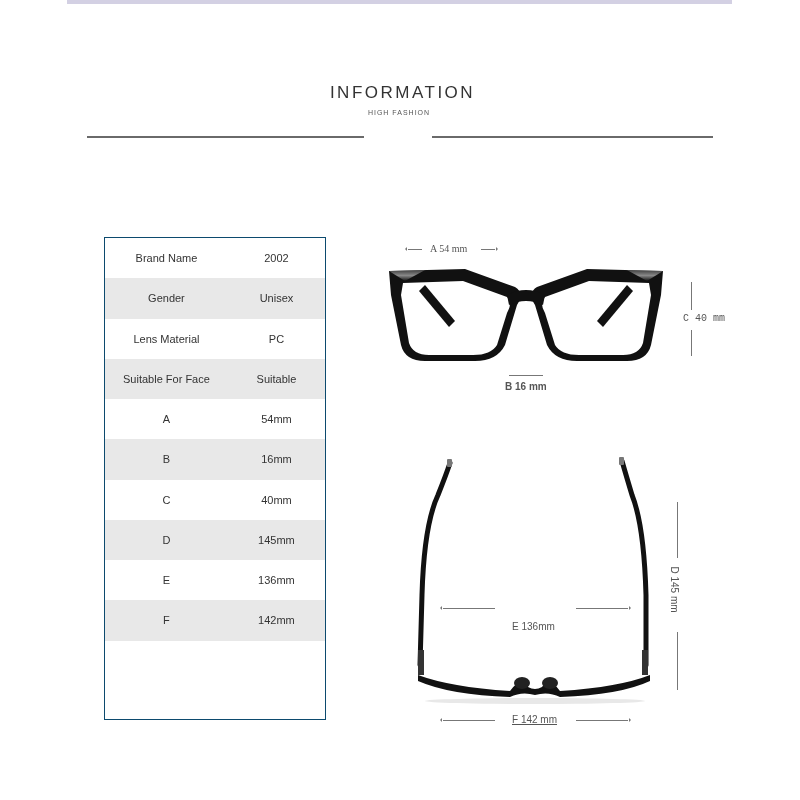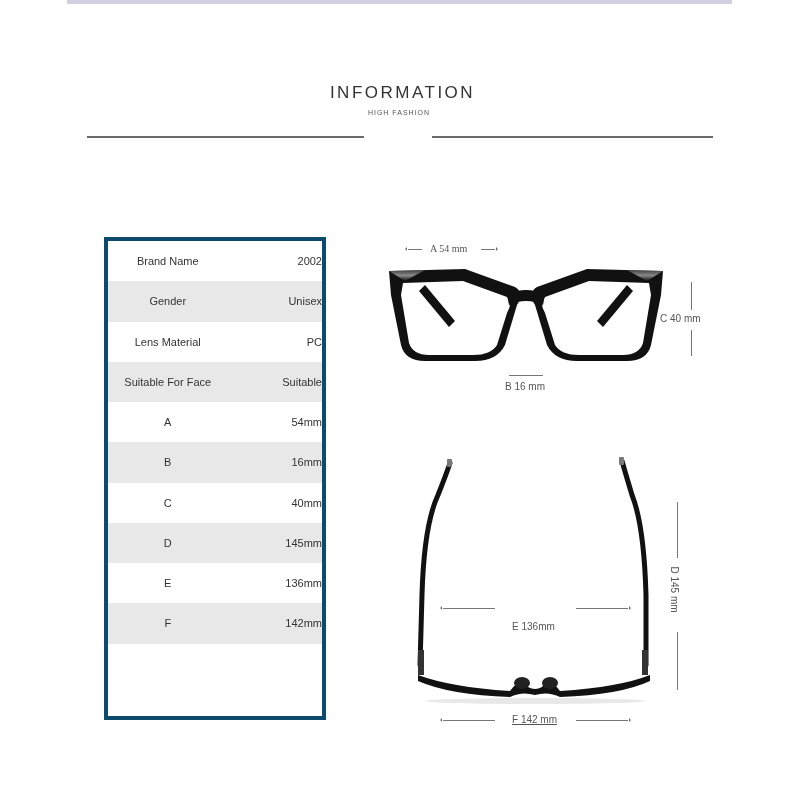--- a/index.html
+++ b/index.html
@@ -10,26 +10,26 @@
 
     .title { position: absolute; left: 0; top: 83px; width: 805px; text-align: center;
              font-size: 17px; letter-spacing: 2.5px; color: #333; font-weight: normal; }
     .subtitle { position: absolute; left: 0; top: 109px; width: 798px; text-align: center;
                 font-size: 7px; letter-spacing: 1px; color: #555; }
     .rule { position: absolute; top: 136px; height: 2px; background: #6a6a6a; }
     .rule.left { left: 87px; width: 277px; }
     .rule.right { left: 432px; width: 281px; }
 
     .spec-table { position: absolute; left: 104px; top: 237px; width: 222px; height: 483px;
-                  border: 4px solid #0c4a6e; }
+                  border: 1px solid #0c4a6e; }
     .spec-row { display: flex; height: 40.25px; align-items: center; font-size: 11px; color: #333; }
     .spec-row:nth-child(even) { background: #e8e8e8; }
     .spec-row:nth-child(odd) { background: #ffffff; }
     .spec-key { width: 124px; text-align: center; }
-    .spec-val { width: 98px; text-align: right; }
+    .spec-val { width: 98px; text-align: center; }
 
     .dim-label { position: absolute; font-size: 10px; color: #555; white-space: nowrap; }
     .dim-line { position: absolute; background: #777; }
     .arrow-l::before, .arrow-r::after { content: ""; position: absolute; top: -2px; border: 2.5px solid transparent; }
     .arrow-l::before { left: -3px; border-right-color: #777; border-left-width: 0; }
     .arrow-r::after { right: -3px; border-left-color: #777; border-right-width: 0; }
 
     .glasses-front { position: absolute; left: 385px; top: 265px; width: 282px; height: 100px; }
     .glasses-top { position: absolute; left: 410px; top: 455px; width: 250px; height: 260px; }
 
@@ -110,25 +110,25 @@
   <path d="M122 30 Q141 20 160 30 L158 40 Q141 32 124 40 Z" fill="#111"></path>
 
   <path d="M4 6 L40 5 L20 16 Z" fill="url(#topShine)" opacity="0.7"></path>
   <path d="M278 6 L242 5 L262 16 Z" fill="url(#topShine)" opacity="0.7"></path>
 
   <path d="M40 20 L70 56 L64 62 L34 26 Z" fill="#111"></path>
   <path d="M242 20 L212 56 L218 62 L248 26 Z" fill="#111"></path>
 </svg>
 
 <div class="dim-line" style="left:691px; top:282px; width:1px; height:28px;"></div>
-<div class="dim-label" style="left:660px; top:313px;">C 40 mm</div>
+<div class="dim-label" style="left:683px; top:313px;font-family:Liberation Mono, monospace;">C 40 mm</div>
 <div class="dim-line" style="left:691px; top:330px; width:1px; height:26px;"></div>
 
 <div class="dim-line" style="left:509px; top:375px; width:34px; height:1px;"></div>
-<div class="dim-label" style="left:505px; top:381px;">B 16 mm</div>
+<div class="dim-label" style="left:505px; top:381px;font-weight:bold;">B 16 mm</div>
 
 <svg class="glasses-top" viewBox="0 0 250 260" xmlns="http://www.w3.org/2000/svg">
 
   <path d="M40 8 Q36 20 28 40 Q14 70 12 140 L10 210" stroke="#111" stroke-width="5" fill="none" stroke-linecap="round"></path>
   <rect x="37" y="4" width="5" height="8" fill="#777" rx="1"></rect>
 
   <path d="M212 6 Q216 20 222 40 Q234 70 236 140 L236 210" stroke="#111" stroke-width="5" fill="none" stroke-linecap="round"></path>
   <rect x="209" y="2" width="5" height="8" fill="#777" rx="1"></rect>
 
   <rect x="8" y="195" width="6" height="25" fill="#333"></rect>

